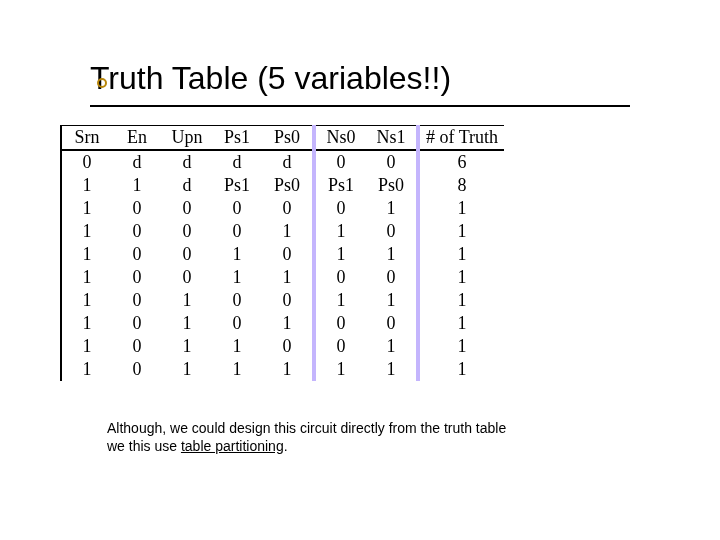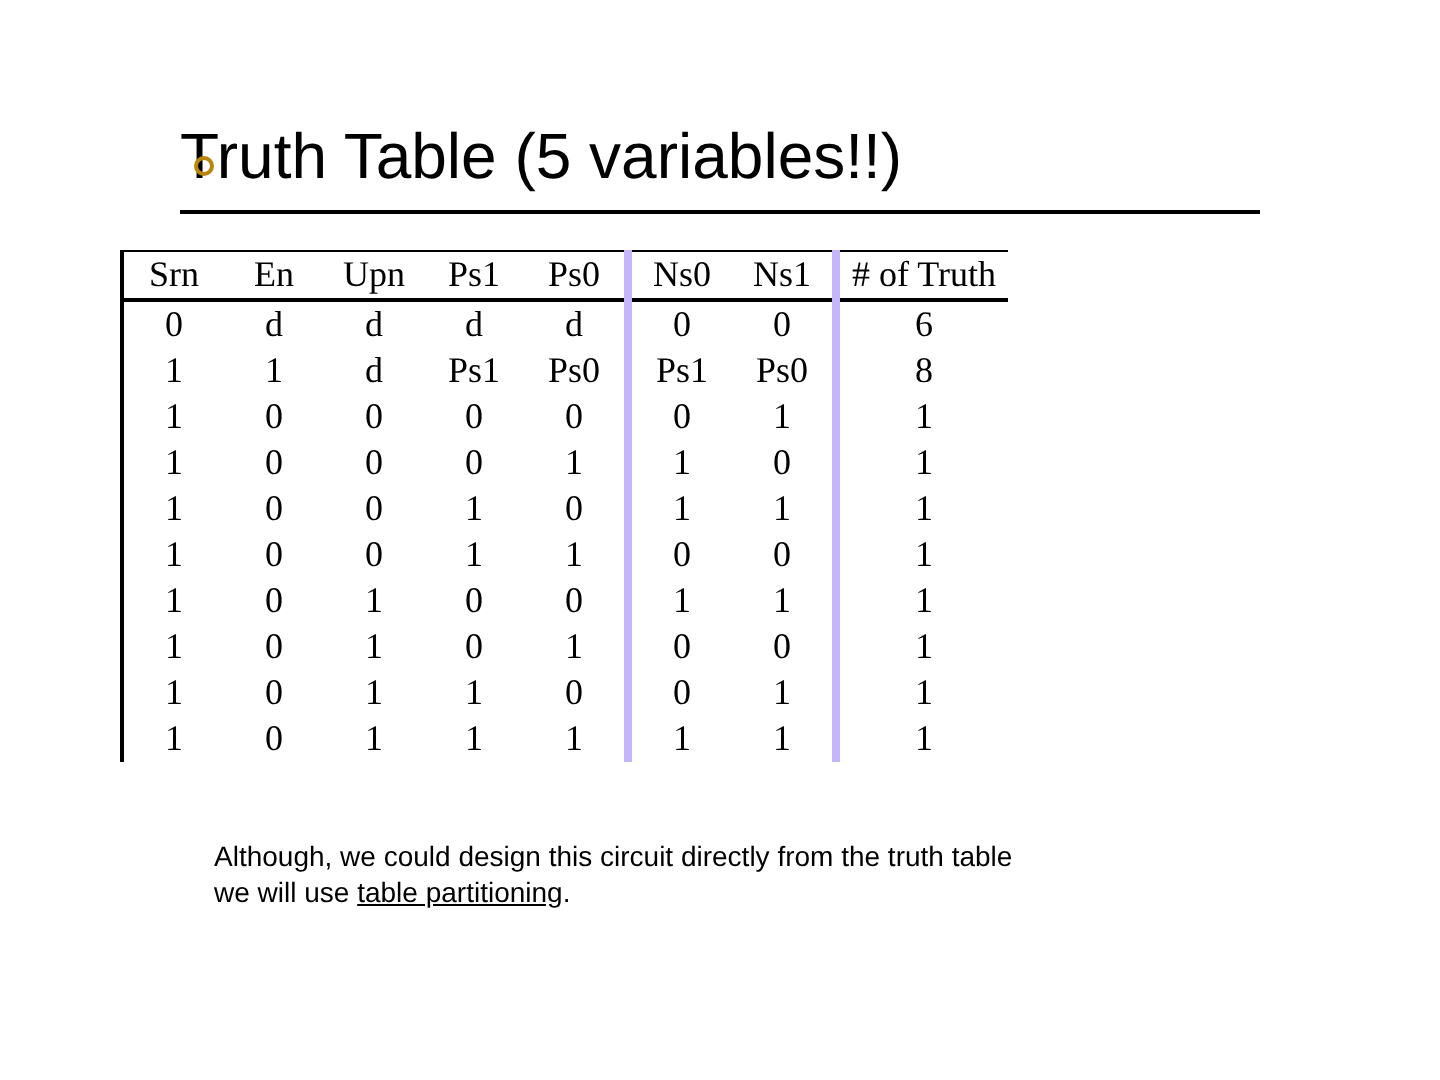--- a/index.html
+++ b/index.html
@@ -214,15 +214,15 @@
           <td class="vdiv-left">1</td>
           <td class="vdiv-right">1</td>
           <td class="rows-col">1</td>
         </tr>
       </tbody>
     </table>
   </div>
 
   <div class="caption">
     <span>Although, we could design this circuit directly from the truth table</span><br>
-    <span>we will use </span><span class="u">table partitioning</span><span>.</span>
+    <span>we this use </span><span class="u">table partitioning</span><span>.</span>
   </div>
 </div>
 
 </body></html>

